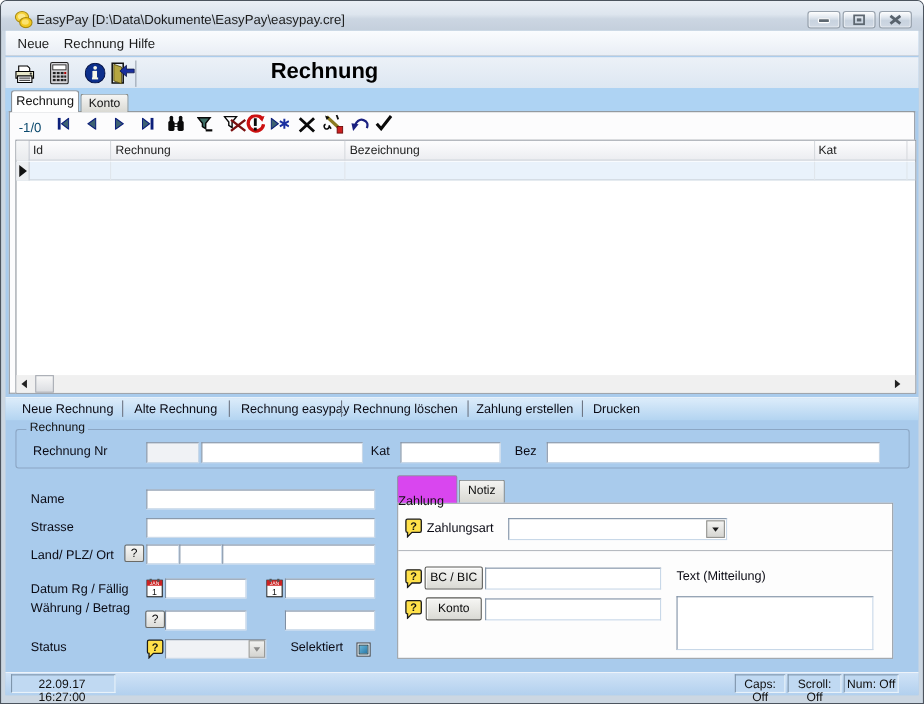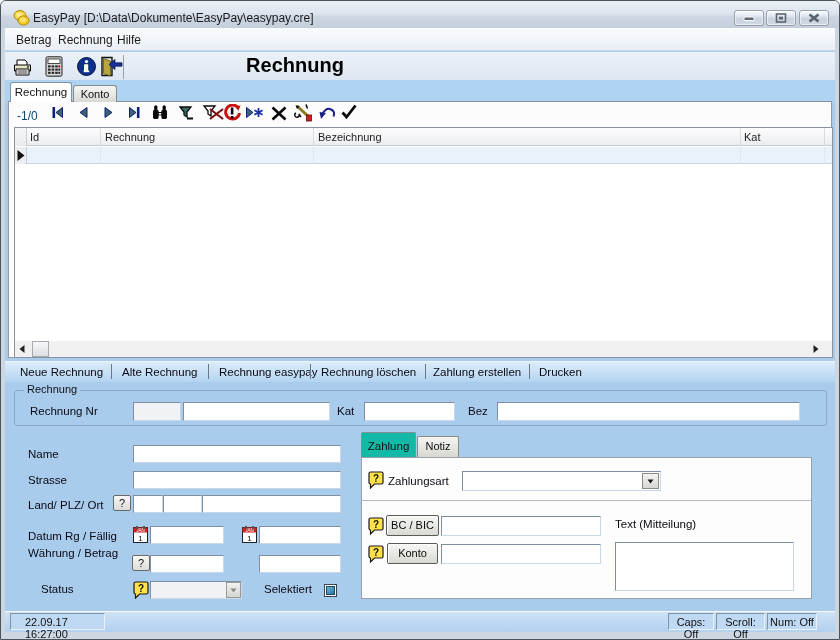--- a/index.html
+++ b/index.html
@@ -32,21 +32,21 @@
 #hthumb{position:absolute;left:27px;top:313px;width:17px;height:16px;background:linear-gradient(180deg,#f8f8f8,#dcdee2);border:1px solid #a6aab2}
 #btnbar{position:absolute;left:0;top:333px;width:830px;height:21px;background:linear-gradient(180deg,#dcecfa,#b3d4f1);border-top:1px solid #eef5fc}
 .bbi{position:absolute;top:338px;font-size:11.5px;color:#0a0a14}
 .bbsep{position:absolute;top:336px;width:1px;height:15px;background:#6e7684}
 #gbox{position:absolute;left:9px;top:362px;width:813px;height:36px;border:1px solid #8ba6c4;border-radius:3px}
 #gboxlbl{position:absolute;left:19px;top:355px;background:#a9cbec;padding:0 3px;font-size:11px}
 .flabel{position:absolute;font-size:11.5px;color:#0a0a14}
 .inp{position:absolute;background:#fff;border:1px solid;border-color:#7e8fa4 #c8d8e8 #c8d8e8 #7e8fa4}
 .inpd{position:absolute;background:#f0f2f5;border:1px solid;border-color:#7e8fa4 #c8d8e8 #c8d8e8 #7e8fa4}
 .qbtn{position:absolute;width:18px;height:16px;background:linear-gradient(180deg,#f8f8f6,#dcdcd8);border:1px solid #6a6a66;border-radius:2px;text-align:center;font-size:11px;padding-top:1px}
-#ztab1{position:absolute;left:356px;top:404px;width:55px;height:25px;background:#14b8a6;border:1px solid #898f96;border-bottom:none;border-radius:2px 2px 0 0;font-size:11.5px;text-align:center;padding-top:7px;z-index:3}
+#ztab1{position:absolute;left:356px;top:404px;width:55px;height:25px;background:#d946ef;border:1px solid #898f96;border-bottom:none;border-radius:2px 2px 0 0;font-size:11.5px;text-align:left;padding-top:17px;z-index:3}
 #ztab2{position:absolute;left:412px;top:408px;width:42px;height:21px;background:linear-gradient(180deg,#f4f4f2,#d8d8d2);border:1px solid #8a8a84;border-bottom:none;border-radius:2px 2px 0 0;font-size:11px;text-align:center;padding-top:3px;z-index:2}
 #zpanel{position:absolute;left:356px;top:429px;width:451px;height:142px;background:#fdfdfd;border:1px solid #9aa0a8}
 #zline{position:absolute;left:357px;top:472px;width:449px;height:1px;background:#b6bac0}
 #statusbar{position:absolute;left:0;top:583px;width:830px;height:21px;background:linear-gradient(180deg,#cfe2f6,#b2d0ee);border-top:1px solid #f4f8fc}
 .scell{position:absolute;top:585px;height:17px;background:#c0d9f2;border:1px solid;border-color:#7e95ab #e8f2fa #e8f2fa #7e95ab;font-size:11px;padding-top:2px}
 .rbtn{position:absolute;background:linear-gradient(180deg,#f6f6f4,#dadad4);border:1px solid #5a5a56;border-radius:2px;box-shadow:inset 1px 1px 0 #fff;text-align:center;font-size:11px;padding-top:3px;color:#0a0a0a}
 svg{display:block}
 </style></head><body>
 <div id="frame"></div>
 <div id="titlebar"></div>
@@ -69,21 +69,21 @@
     </svg>
   </div>
 <div class="capbtn" style="left:799px">
     <svg width="28" height="14" viewBox="0 0 28 14">
       <path d="M9.5 3.5 L18.5 10.5 M18.5 3.5 L9.5 10.5" stroke="#59636d" stroke-width="2.6"></path>
     </svg>
   </div>
 
 <div id="client">
  <div id="menubar"></div>
- <div class="mitem" style="left:11px">Betrag</div>
+ <div class="mitem" style="left:11px">Neue</div>
  <div class="mitem" style="left:53px">Rechnung</div>
  <div class="mitem" style="left:112px">Hilfe</div>
  <div id="toolbar"></div>
  <div id="tsep"></div>
  <div id="bigtitle">Rechnung</div>
  <svg class="abs" style="left:8px;top:29px" width="19" height="20" viewBox="0 0 19 20">
       <g stroke="#000" fill="#fff">
         <path d="M4 8 L4 3 L12 3 L14 5 L14 8" fill="#fff"></path>
         <path d="M1.5 8 h16 v6 h-16 z" fill="#e8e8c8"></path>
         <path d="M3 12 h13 v6 h-13 z" fill="#fff"></path>
@@ -266,21 +266,21 @@
       <text x="7.5" y="14.5" font-size="8" fill="#111" text-anchor="middle" font-family="Liberation Sans">1</text>
       <rect x="3" y="0" width="2" height="3" fill="#555"></rect>
       <rect x="10" y="0" width="2" height="3" fill="#555"></rect>
     </svg>
  <div class="inp" style="left:145px;top:498px;width:74px;height:18px"></div>
  <div class="inp" style="left:254px;top:498px;width:82px;height:18px"></div>
  <div class="flabel" style="left:23px;top:519px">Währung / Betrag</div>
  <div class="qbtn" style="left:127px;top:527px">?</div>
  <div class="inp" style="left:145px;top:527px;width:74px;height:18px"></div>
  <div class="inp" style="left:254px;top:527px;width:82px;height:18px"></div>
- <div class="flabel" style="left:36px;top:555px">Status</div>
+ <div class="flabel" style="left:23px;top:555px">Status</div>
  <svg class="abs qb" style="left:128px;top:553px" width="16" height="18" viewBox="0 0 16 18">
       <path d="M2.5 1 h11 a1.5 1.5 0 0 1 1.5 1.5 v9 a1.5 1.5 0 0 1 -1.5 1.5 h-7 l-4 4 v-4 h0 a1.5 1.5 0 0 1 -1.5 -1.5 v-9 a1.5 1.5 0 0 1 1.5 -1.5 z" fill="#ffe14a" stroke="#1a1a1a" stroke-width="1.2"></path>
       <text x="8" y="10.6" font-size="10" font-weight="bold" fill="#111" text-anchor="middle" font-family="Liberation Sans">?</text>
     </svg>
  <div class="inpd" style="left:145px;top:553px;width:92px;height:18px"></div>
  <div class="abs" style="left:221px;top:554px;width:15px;height:16px;background:linear-gradient(180deg,#f2f2f0,#d4d4d0);border:1px solid #9a9a96"></div>
  <svg class="abs" style="left:225px;top:560px" width="7" height="5" viewBox="0 0 7 5">
       <path d="M0.5 0.5 h6 L3.5 4.5 z" fill="#8a8a88"></path>
     </svg>
  <div class="flabel" style="left:259px;top:555px">Selektiert</div>
@@ -310,17 +310,17 @@
       <path d="M2.5 1 h11 a1.5 1.5 0 0 1 1.5 1.5 v9 a1.5 1.5 0 0 1 -1.5 1.5 h-7 l-4 4 v-4 h0 a1.5 1.5 0 0 1 -1.5 -1.5 v-9 a1.5 1.5 0 0 1 1.5 -1.5 z" fill="#ffe14a" stroke="#1a1a1a" stroke-width="1.2"></path>
       <text x="8" y="10.6" font-size="10" font-weight="bold" fill="#111" text-anchor="middle" font-family="Liberation Sans">?</text>
     </svg>
  <div class="rbtn" style="left:382px;top:515px;width:51px;height:21px">Konto</div>
  <div class="flabel" style="left:610px;top:490px">Text (Mitteilung)</div>
  <div class="inp" style="left:436px;top:488px;width:160px;height:20px"></div>
  <div class="inp" style="left:436px;top:516px;width:160px;height:20px"></div>
  <div class="inp" style="left:610px;top:514px;width:179px;height:49px"></div>
 
  <div id="statusbar"></div>
- <div class="scell" style="left:5px;width:95px;padding-left:14px">22.09.17 16:27:00</div>
+ <div class="scell" style="left:5px;width:95px;padding-left:24px">22.09.17 16:27:00</div>
  <div class="scell" style="left:663px;width:46px;text-align:center">Caps: Off</div>
  <div class="scell" style="left:711px;width:49px;text-align:center">Scroll: Off</div>
  <div class="scell" style="left:762px;width:50px;text-align:center">Num: Off</div>
 </div>
 
 </body></html>

